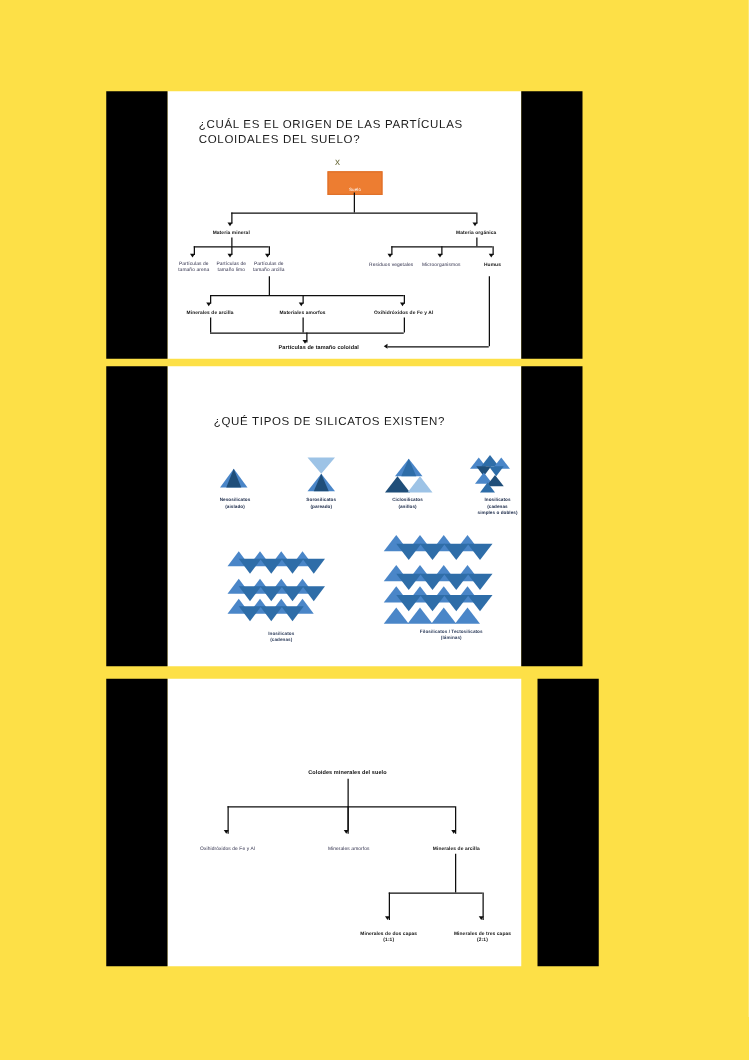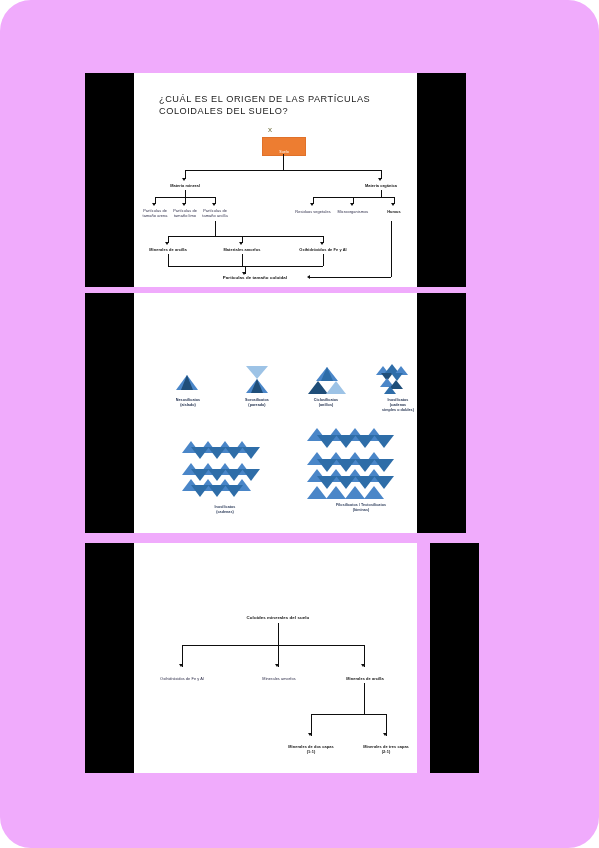--- a/index.html
+++ b/index.html
@@ -1,19 +1,19 @@
 <!DOCTYPE html>
 <html><head>
 <meta charset="utf-8">
 <style>
   html,body{margin:0;padding:0;background:#ffffff;}
   body{width:599px;height:848px;position:relative;overflow:hidden;
        font-family:"Liberation Sans",sans-serif;color:#0d0d0d;}
 
-  .page{position:absolute;inset:0;background:#f0abfc;border-radius:31px;}
+  .page{position:absolute;inset:0;background:#fde047;}
 
   
   .bar{position:absolute;background:#000;}
 
   
   .slide{position:absolute;background:#fff;}
 
   .slide-title{position:absolute;font-size:9.2px;letter-spacing:.55px;
      color:#1b1b1b;line-height:12.4px;white-space:pre-line;font-weight:400;}
 
@@ -123,20 +123,21 @@
   <div class="ln v" style="left:391px;top:221px;height:56px;"></div>
   <div class="ln h" style="left:310px;top:277px;width:81px;"></div>
   <div class="arw left" style="left:307px;top:274.6px;"></div>
 
   <div class="node big" style="left:205px;top:275px;width:100px;">Partículas de tamaño coloidal</div>
 
   <div class="slide" style="left:134px;top:293px;width:283px;height:240px;"></div>
   <div class="bar" style="left:85px;top:293px;width:49px;height:240px;"></div>
   <div class="bar" style="left:417px;top:293px;width:49px;height:240px;"></div>
 
+  <div class="slide-title" style="left:171px;top:331px;width:260px;">¿QUÉ TIPOS DE SILICATOS EXISTEN?</div>
 
   <div class="fig" style="left:176px;top:375px;">
     <div class="tri" style="left:0;top:0;border-left:11px solid transparent;border-right:11px solid transparent;border-bottom:15px solid #4A86C8;"></div>
     <div class="tri" style="left:5px;top:0;border-left:6px solid transparent;border-right:6px solid transparent;border-bottom:15px solid #1F4E79;"></div>
   </div>
   <div class="cap" style="left:160px;top:398px;width:56px;">Nesosilicatos
 (aislado)</div>
 
   <div class="fig" style="left:246px;top:366px;">
     <div class="tri" style="left:0;top:0;border-left:11px solid transparent;border-right:11px solid transparent;border-top:13px solid #9DC3E6;"></div>

